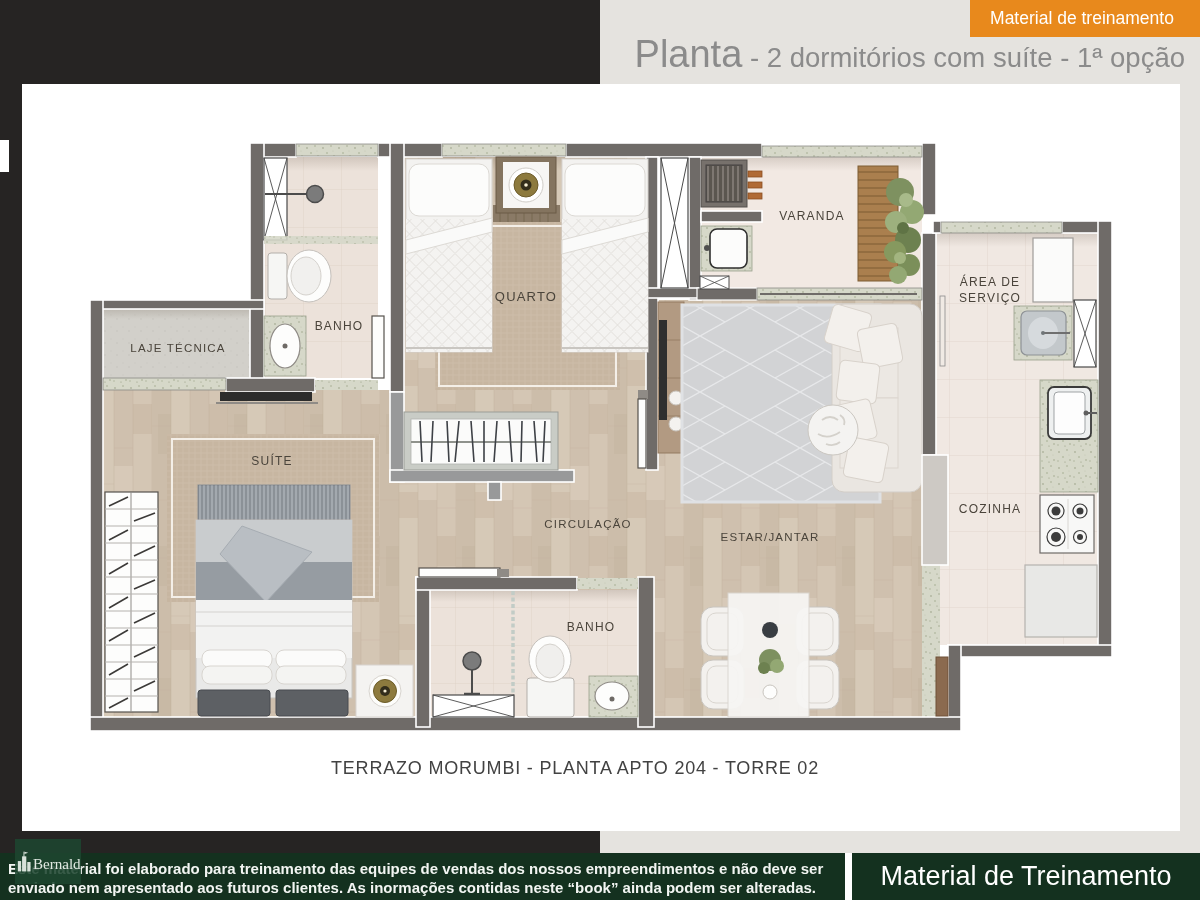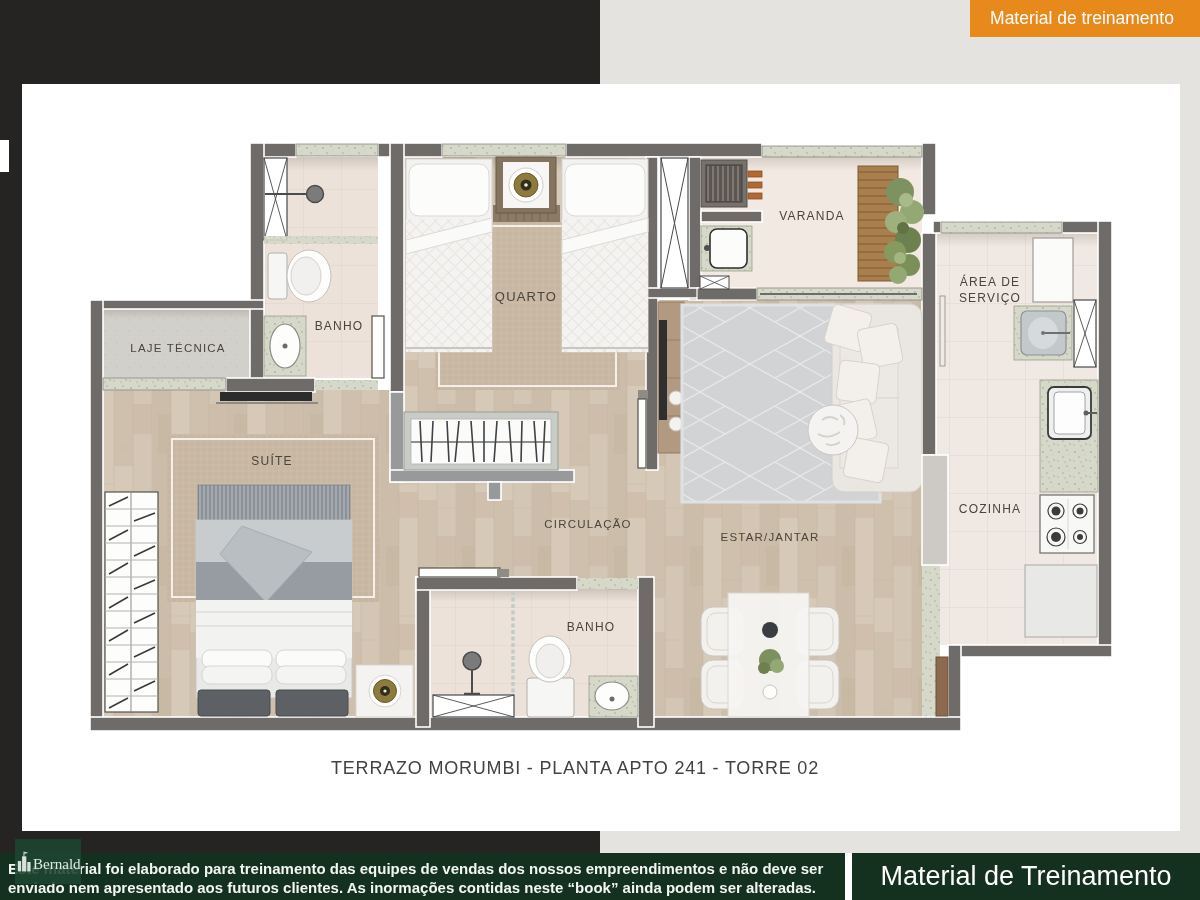--- a/index.html
+++ b/index.html
@@ -14,20 +14,23 @@
   <div class="abs" style="left:0;top:0;width:600px;height:853px;background:#262423;"></div>
 
   <div class="abs" style="left:600px;top:0;width:600px;height:853px;background:#e5e3df;"></div>
 
   <div class="abs" style="left:0;top:140px;width:9px;height:32px;background:#ffffff;"></div>
 
   <div class="abs" style="left:22px;top:84px;width:1158px;height:747px;background:#ffffff;"></div>
 
   <div class="abs" style="left:970px;top:0;width:230px;height:37px;background:#e8891c;color:#ffffff;font-size:17.5px;display:flex;align-items:center;justify-content:center;padding-right:6px;box-sizing:border-box;">Material de treinamento</div>
 
+  <div class="abs" style="right:15px;top:33px;width:900px;text-align:right;color:#8b8b8b;white-space:nowrap;">
+    <span style="font-size:38px;">Planta</span><span style="font-size:27.5px;"> - 2 dormitórios com suíte - 1ª opção</span>
+  </div>
 
   <svg class="abs" id="plan" style="left:22px;top:84px;" width="1158" height="747" viewBox="22 84 1158 747">
   <defs>
     <pattern id="wood" patternUnits="userSpaceOnUse" width="76" height="132">
       <rect width="76" height="132" fill="#d2c4b2"></rect>
       <rect x="0" width="19" height="132" fill="#ccbdaa"></rect>
       <rect x="19" width="19" height="132" fill="#d6c9b7"></rect>
       <rect x="38" width="19" height="132" fill="#cfc0ae"></rect>
       <rect x="57" width="19" height="132" fill="#d4c6b4"></rect>
       <rect x="6" y="18" width="13" height="40" fill="#c5b5a1" opacity="0.6"></rect>
@@ -490,21 +493,21 @@
     <text x="990" y="286" font-size="12" text-anchor="middle">ÁREA DE</text>
     <text x="990" y="302" font-size="12" text-anchor="middle">SERVIÇO</text>
     <text x="990" y="513" font-size="12" text-anchor="middle">COZINHA</text>
     <text x="588" y="528" font-size="11.5" text-anchor="middle">CIRCULAÇÃO</text>
     <text x="770" y="541" font-size="11.5" text-anchor="middle">ESTAR/JANTAR</text>
     <text x="272" y="465" font-size="12" text-anchor="middle">SUÍTE</text>
     <text x="591" y="631" font-size="12" text-anchor="middle">BANHO</text>
   </g>
   </svg>
 
-  <div class="abs" style="left:125px;top:758px;width:900px;text-align:center;font-size:18px;letter-spacing:0.8px;color:#424242;">TERRAZO MORUMBI - PLANTA APTO 241 - TORRE 02</div>
+  <div class="abs" style="left:125px;top:758px;width:900px;text-align:center;font-size:18px;letter-spacing:0.8px;color:#424242;">TERRAZO MORUMBI - PLANTA APTO 204 - TORRE 02</div>
 
   <div class="abs" style="left:0;top:853px;width:845px;height:47px;background:#14311f;color:#f2f5f2;">
     <div style="margin:7px 0 0 8px;font-size:15px;font-weight:bold;line-height:1.25;">Este material foi elaborado para treinamento das equipes de vendas dos nossos empreendimentos e não deve ser<br>enviado nem apresentado aos futuros clientes. As inormações contidas neste “book” ainda podem ser alteradas.</div>
   </div>
 
   <div class="abs" style="left:845px;top:853px;width:7px;height:47px;background:#ffffff;"></div>
 
   <div class="abs" style="left:852px;top:853px;width:348px;height:47px;background:#14311f;color:#ffffff;display:flex;align-items:center;justify-content:center;font-size:27px;">Material de Treinamento</div>
 
   <div class="abs" style="left:15px;top:839px;width:66px;height:45px;background:rgba(30,70,48,0.88);display:flex;align-items:center;justify-content:center;">

